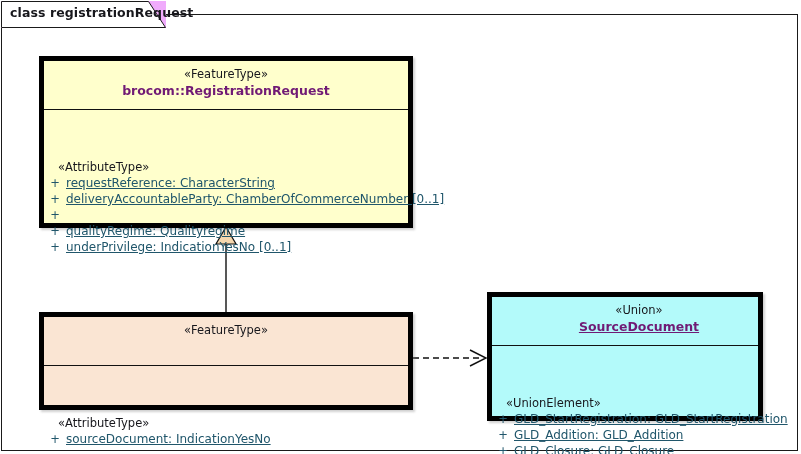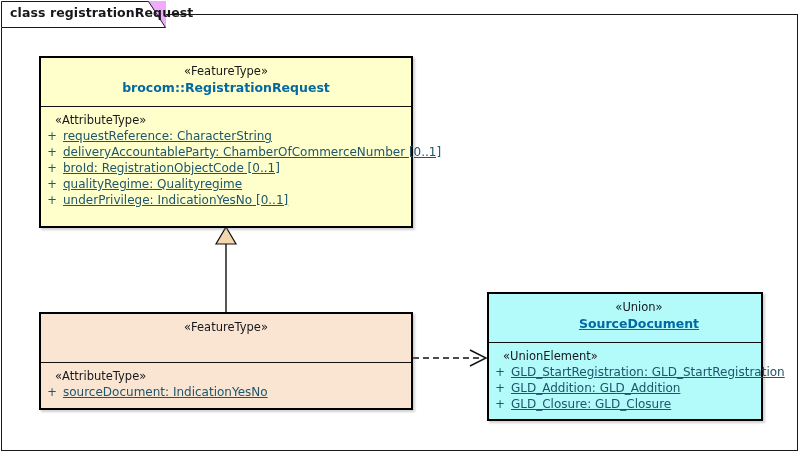--- a/index.html
+++ b/index.html
@@ -56,53 +56,54 @@
     font-weight: bold;
     color: #17171c;
     white-space: nowrap;
     letter-spacing: 0.1px;
   }
 
   
   .uml-box {
     position: absolute;
     box-sizing: border-box;
-    border: 2px solid #000000;
+    border: 5px solid #000000;
     box-shadow: 2px 2px 2px rgba(120,120,120,0.34);
   }
   .uml-head {
     text-align: center;
     box-sizing: border-box;
     padding-top: 6px;
   }
   .uml-stereotype {
     font-size: 11.5px;
     color: #17171c;
     line-height: 15px;
     white-space: nowrap;
   }
   .uml-name {
     font-size: 12.5px;
     font-weight: bold;
-    color: #0369a1;
+    color: #701a75;
     line-height: 17px;
     white-space: nowrap;
   }
   .uml-name.underlined {
     text-decoration: underline;
   }
   .uml-divider {
     border-top: 1px solid #111111;
     height: 0;
     font-size: 0;
     line-height: 0;
   }
   .uml-compartment {
     box-sizing: border-box;
     padding: 5px 17px 4px 0;
+    margin-top: 44px;
   }
   .compartment-stereo {
     font-size: 11.5px;
     color: #17171c;
     padding-left: 14px;
     line-height: 16px;
     white-space: nowrap;
   }
   .attr-row {
     display: flex;
@@ -201,21 +202,20 @@
       <div class="attr-row">
         <span class="attr-vis">+</span>
         <span class="attr-text">requestReference: CharacterString</span>
       </div>
       <div class="attr-row">
         <span class="attr-vis">+</span>
         <span class="attr-text">deliveryAccountableParty: ChamberOfCommerceNumber [0..1]</span>
       </div>
       <div class="attr-row">
         <span class="attr-vis">+</span>
-        <span class="attr-text">broId: RegistrationObjectCode [0..1]</span>
       </div>
       <div class="attr-row">
         <span class="attr-vis">+</span>
         <span class="attr-text">qualityRegime: Qualityregime</span>
       </div>
       <div class="attr-row">
         <span class="attr-vis">+</span>
         <span class="attr-text">underPrivilege: IndicationYesNo [0..1]</span>
       </div>
     </div>

